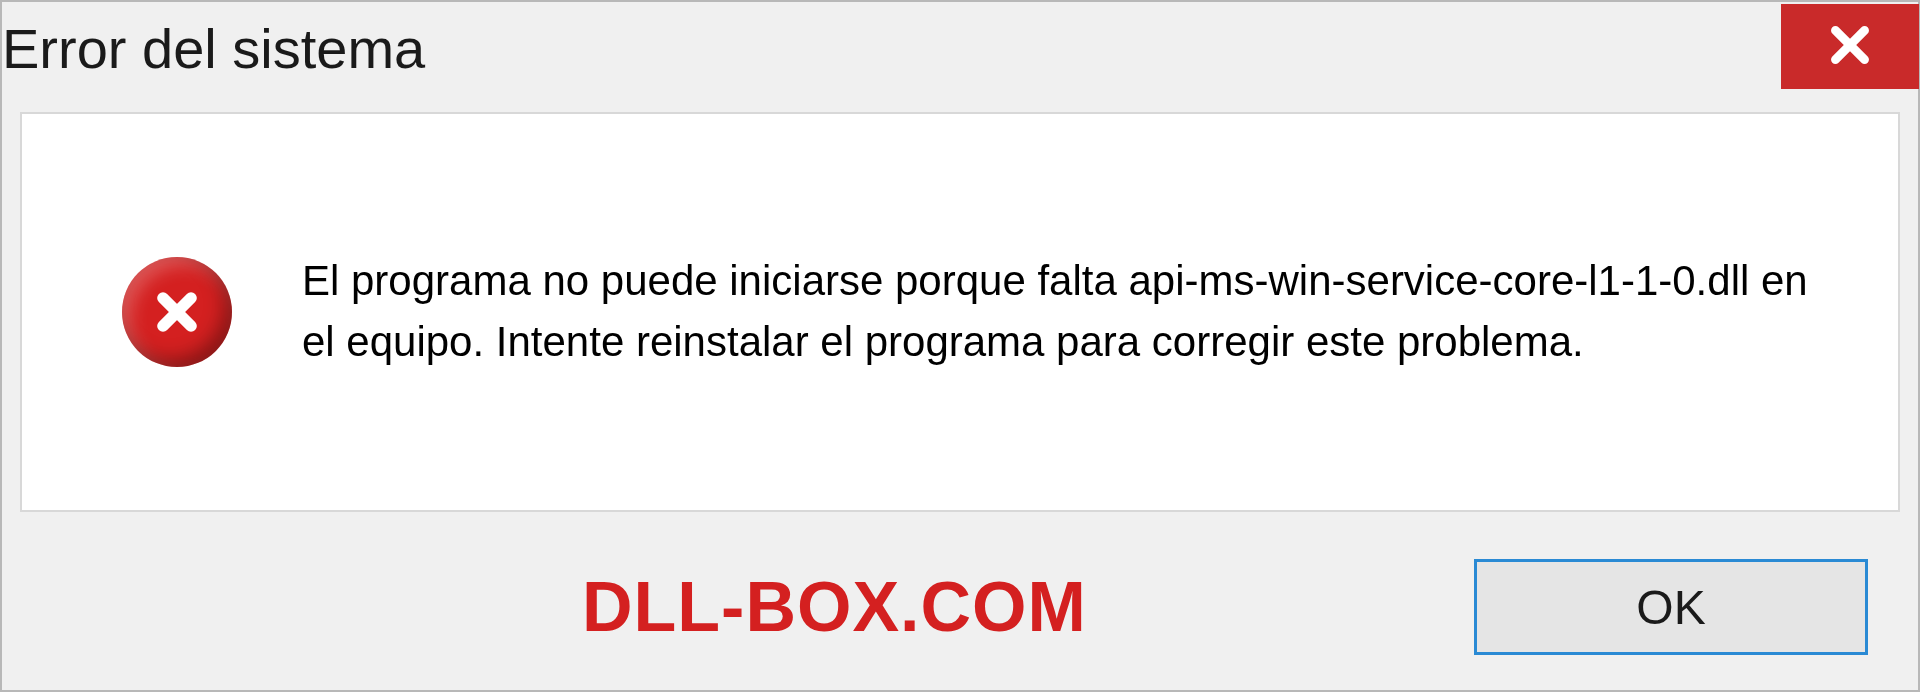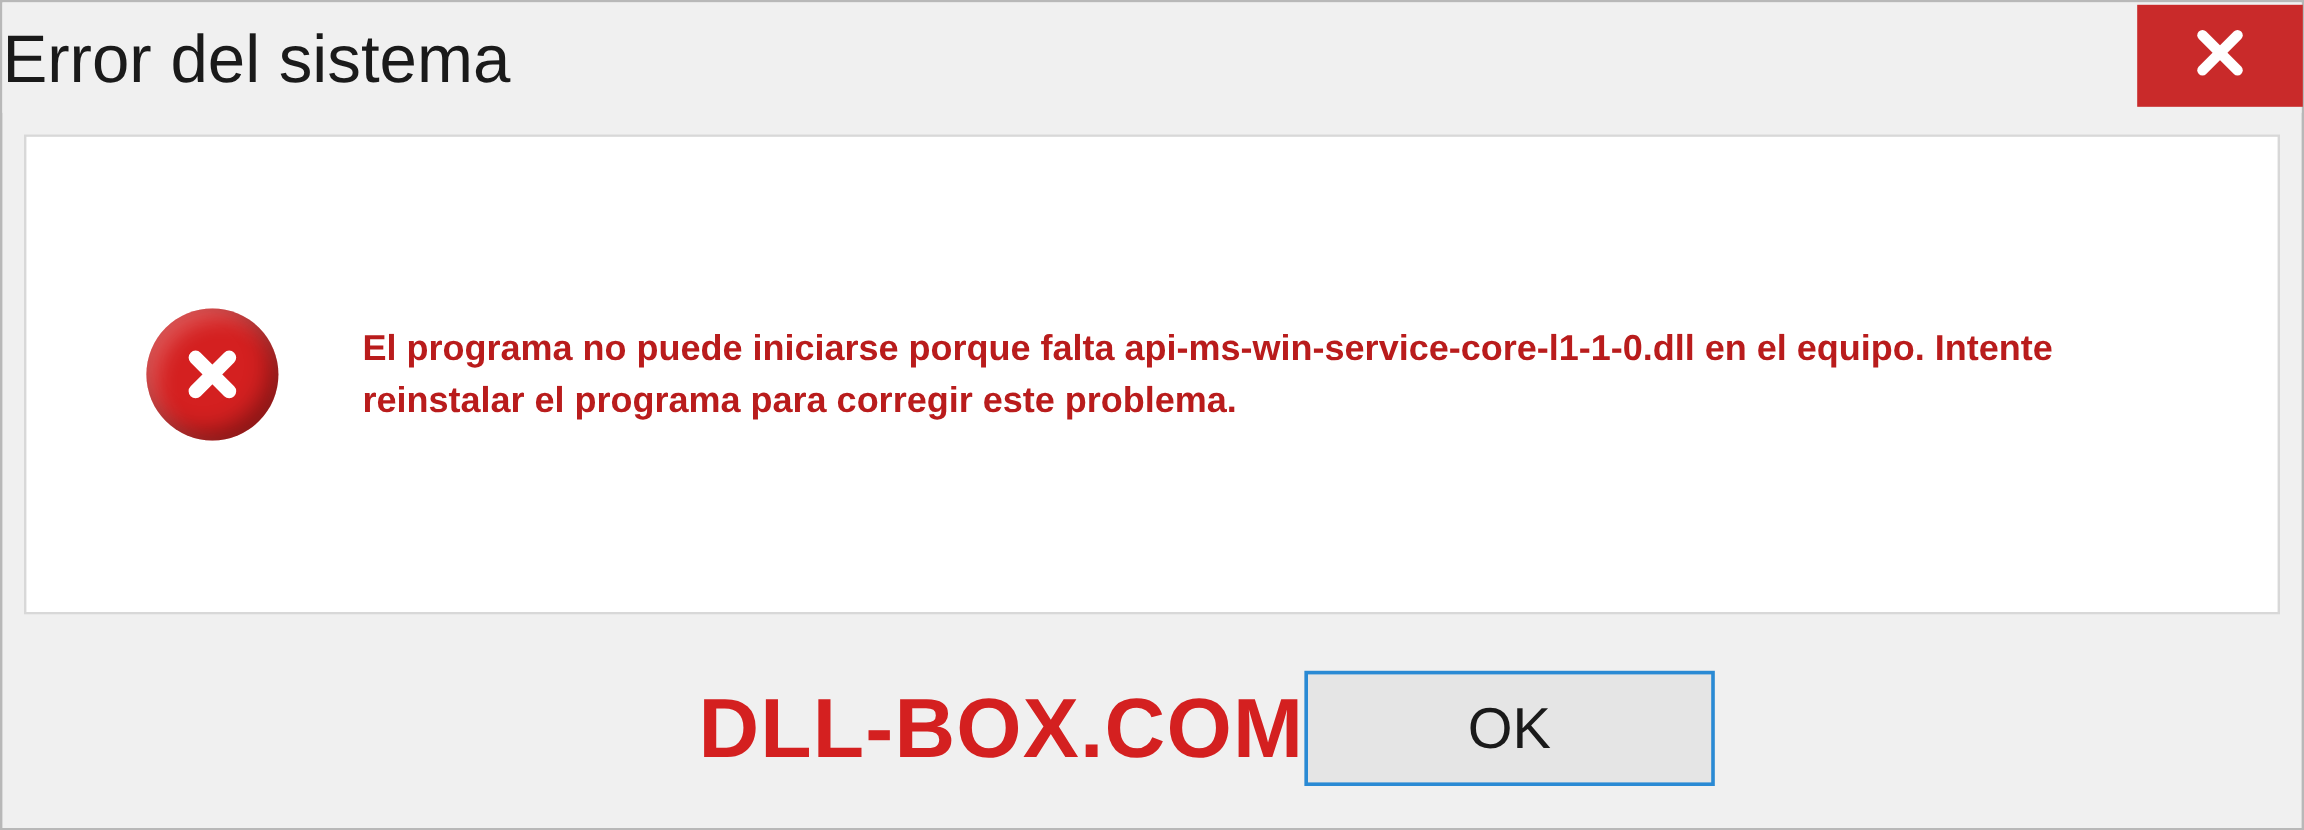--- a/index.html
+++ b/index.html
@@ -69,45 +69,45 @@
       display: flex;
       align-items: center;
       justify-content: center;
       box-shadow: inset -8px -8px 18px rgba(0,0,0,0.35), inset 8px 8px 18px rgba(255,255,255,0.25);
     }
     .error-icon svg {
       width: 56px;
       height: 56px;
     }
     .message-text {
-      font-size: 30px;
+      font-size: 42px;
       line-height: 1.45;
-      color: #b91c1c;
-      font-weight: 700;
+      color: #000000;
+      font-weight: 400;
       max-width: 1550px;
     }
     .footer {
       position: absolute;
       bottom: 35px;
       left: 0;
       right: 0;
       display: flex;
       align-items: center;
-      justify-content: flex-start;
+      justify-content: space-between;
       padding: 0 50px 0 580px;
     }
     .watermark {
       font-size: 70px;
       font-weight: 800;
       color: #d42020;
       letter-spacing: 1px;
       font-family: Arial, sans-serif;
     }
     .ok-btn {
-      width: 342px;
+      width: 394px;
       height: 96px;
       background: #e5e5e5;
       border: 3px solid #2a8ad4;
       display: flex;
       align-items: center;
       justify-content: center;
       font-size: 48px;
       color: #1a1a1a;
       cursor: pointer;
     }

